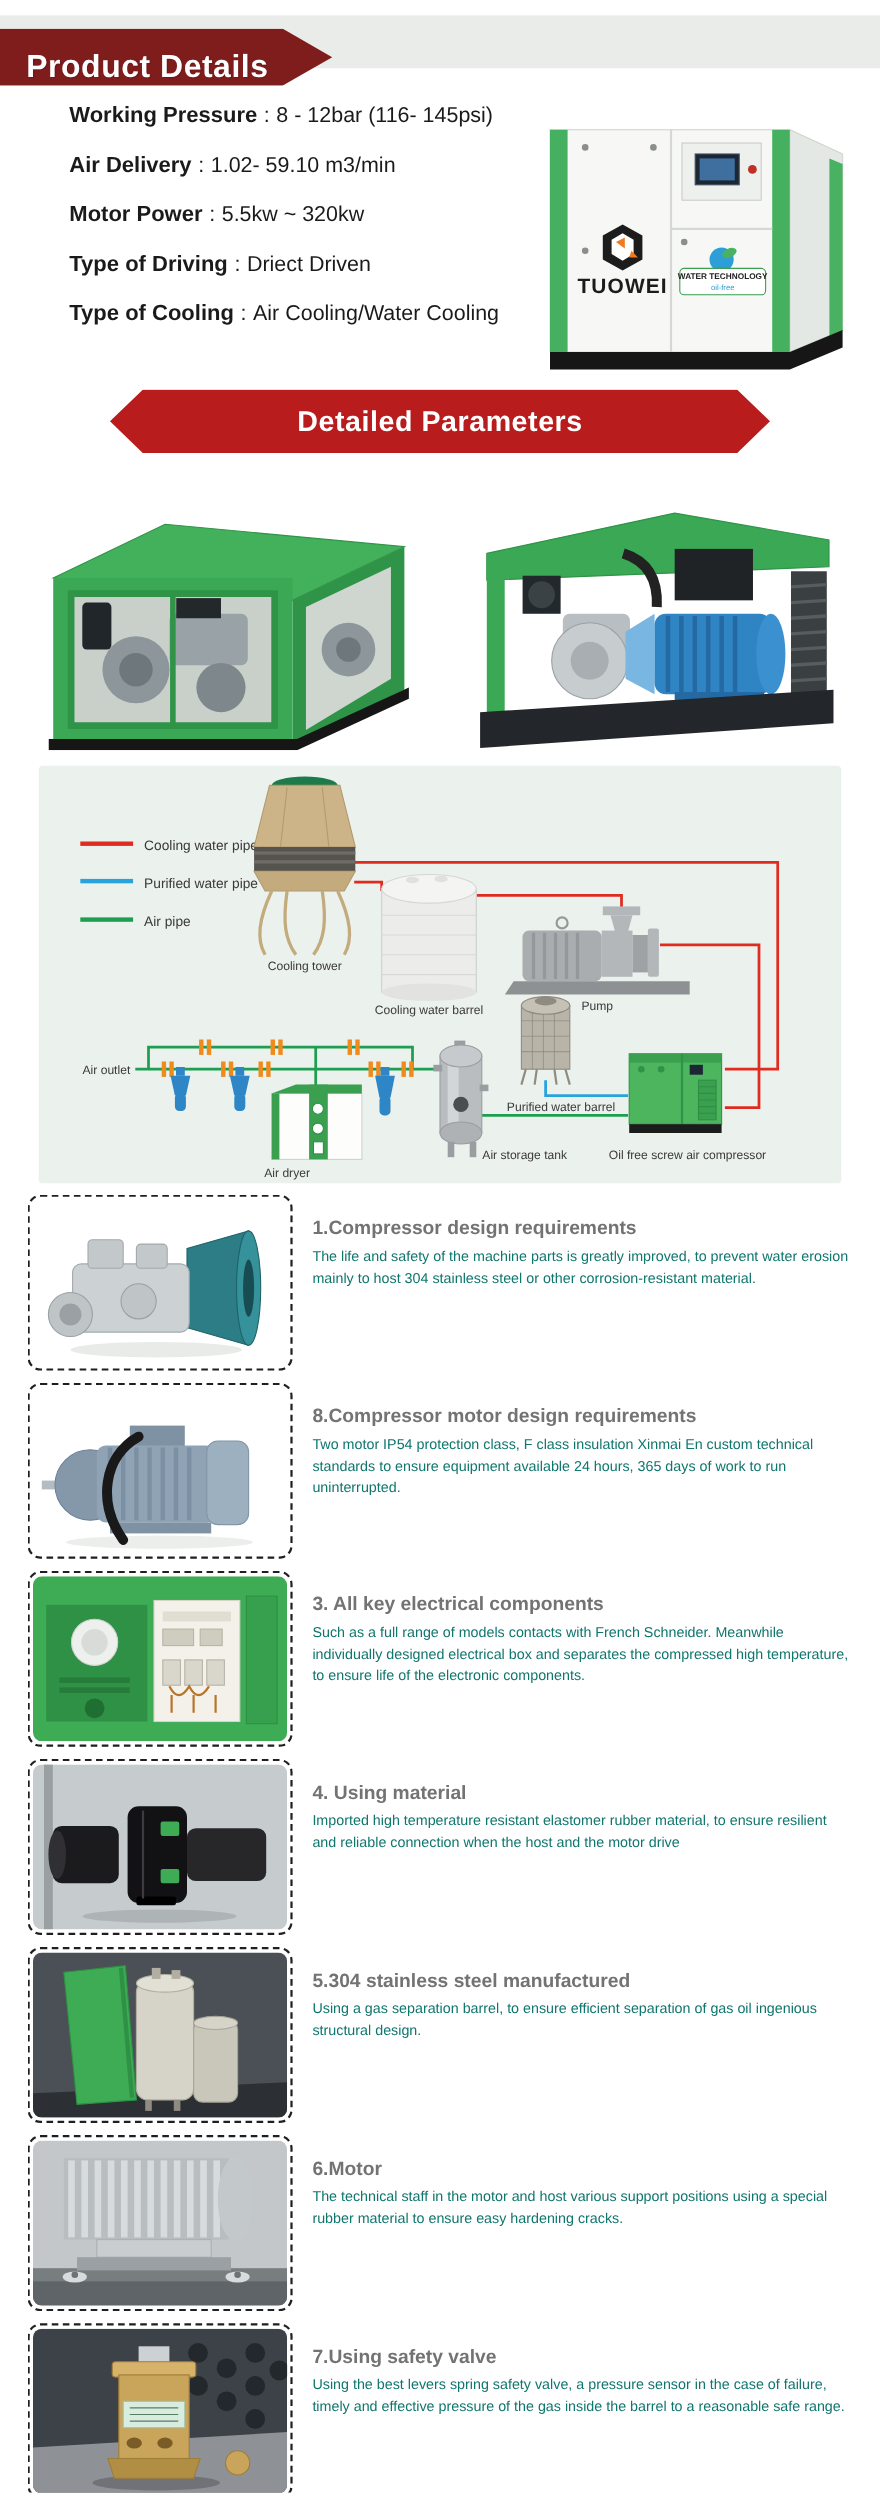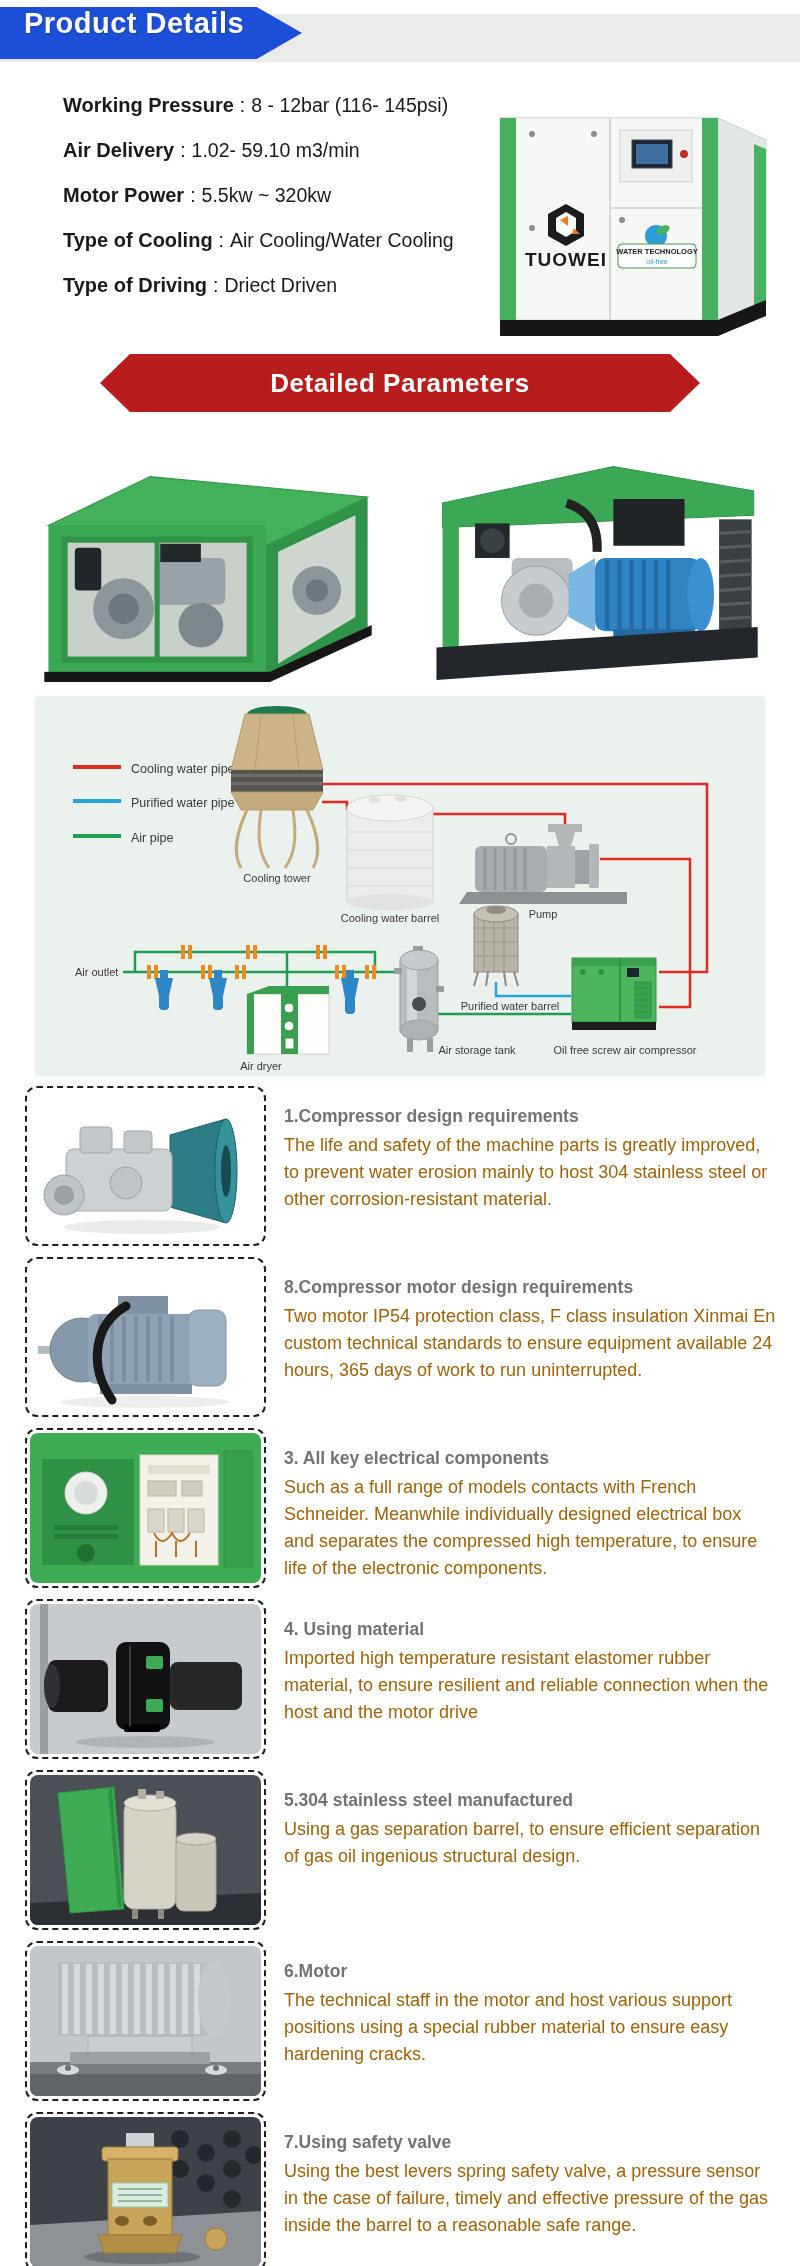--- a/index.html
+++ b/index.html
@@ -4,23 +4,23 @@
 <style>
   html,body{margin:0;padding:0;}
   body{
     width:800px;height:2266px;overflow:hidden;background:#ffffff;
     font-family:"Liberation Sans", sans-serif;color:#1a1a1a;position:relative;
   }
   
   .banner1-wrap{position:relative;height:62px;margin-top:6px;}
   .banner1-strip{position:absolute;left:0;top:8px;right:0;height:48px;background:#e9ece8;}
   .banner1-arrow{
-    position:absolute;left:0;top:1px;width:302px;height:52px;background:#1d4ed8;
+    position:absolute;left:0;top:20px;width:302px;height:52px;background:#7f1d1d;
     clip-path:polygon(0 0,85% 0,100% 50%,85% 100%,0 100%);
-    display:flex;align-items:flex-start;justify-content:center;padding-right:34px;box-sizing:border-box;
+    display:flex;align-items:flex-end;justify-content:center;padding-right:34px;box-sizing:border-box;
   }
   .banner1-arrow span{color:#fff;font-size:29px;font-weight:bold;letter-spacing:.5px;
     text-shadow:1px 1px 1px rgba(0,0,0,.15);}
   
   .intro{position:relative;height:282px;}
   .specs{position:absolute;left:40px;top:26px;}
   .spec-row{margin:0 0 22px 0;font-size:19.5px;white-space:nowrap;}
   .spec-label{font-weight:bold;font-size:20px;margin-left:23px;}
   .spec-sep{padding:0 6px;}
   .product-photo{position:absolute;right:28px;top:0;width:310px;height:278px;}
@@ -43,21 +43,21 @@
   
   .features{margin-top:10px;}
   .feature{display:flex;align-items:flex-start;padding-left:25px;margin-bottom:11px;height:160px;}
   .feat-img{
     width:231px;height:150px;border:2px dashed #1f1f1f;border-radius:12px;
     padding:3px;background:#fff;flex:0 0 auto;
   }
   .feat-img svg{display:block;border-radius:8px;}
   .feat-text{margin-left:18px;width:495px;padding-top:20px;}
   .feat-title{font-size:17.5px;font-weight:bold;color:#737373;margin:0 0 5px 0;}
-  .feat-body{font-size:18px;line-height:1.5;color:#a16207;margin:0;width:492px;}
+  .feat-body{font-size:13px;line-height:1.5;color:#0f766e;margin:0;width:492px;}
 </style>
 </head>
 <body>
 
 <div class="banner1-wrap">
   <div class="banner1-strip"></div>
   <div class="banner1-arrow">
     <span>Product Details</span>
   </div>
 </div>
@@ -67,24 +67,24 @@
     <div class="spec-row">
       <span class="spec-label">Working Pressure</span><span class="spec-sep">:</span><span class="spec-value">8 - 12bar (116- 145psi)</span>
     </div>
     <div class="spec-row">
       <span class="spec-label">Air Delivery</span><span class="spec-sep">:</span><span class="spec-value">1.02- 59.10 m3/min</span>
     </div>
     <div class="spec-row">
       <span class="spec-label">Motor Power</span><span class="spec-sep">:</span><span class="spec-value">5.5kw ~ 320kw</span>
     </div>
     <div class="spec-row">
+      <span class="spec-label">Type of Driving</span><span class="spec-sep">:</span><span class="spec-value">Driect Driven</span>
+    </div>
+    <div class="spec-row">
       <span class="spec-label">Type of Cooling</span><span class="spec-sep">:</span><span class="spec-value">Air Cooling/Water Cooling</span>
-    </div>
-    <div class="spec-row">
-      <span class="spec-label">Type of Driving</span><span class="spec-sep">:</span><span class="spec-value">Driect Driven</span>
     </div>
   </div>
 
   <div class="product-photo">
     <svg viewBox="0 0 310 278" width="310" height="278">
       <rect width="310" height="278" fill="#ffffff"></rect>
       <polygon points="38,50 256,50 304,72 86,72" fill="#f2f4f2" stroke="#d9ddd9"></polygon>
       <polygon points="256,50 304,72 304,232 256,252" fill="#e4e8e4" stroke="#d2d6d2"></polygon>
       <polygon points="292,76 304,81 304,233 292,238" fill="#49b262"></polygon>
       <rect x="38" y="50" width="218" height="202" fill="#f7f8f6" stroke="#d5d9d5"></rect>

